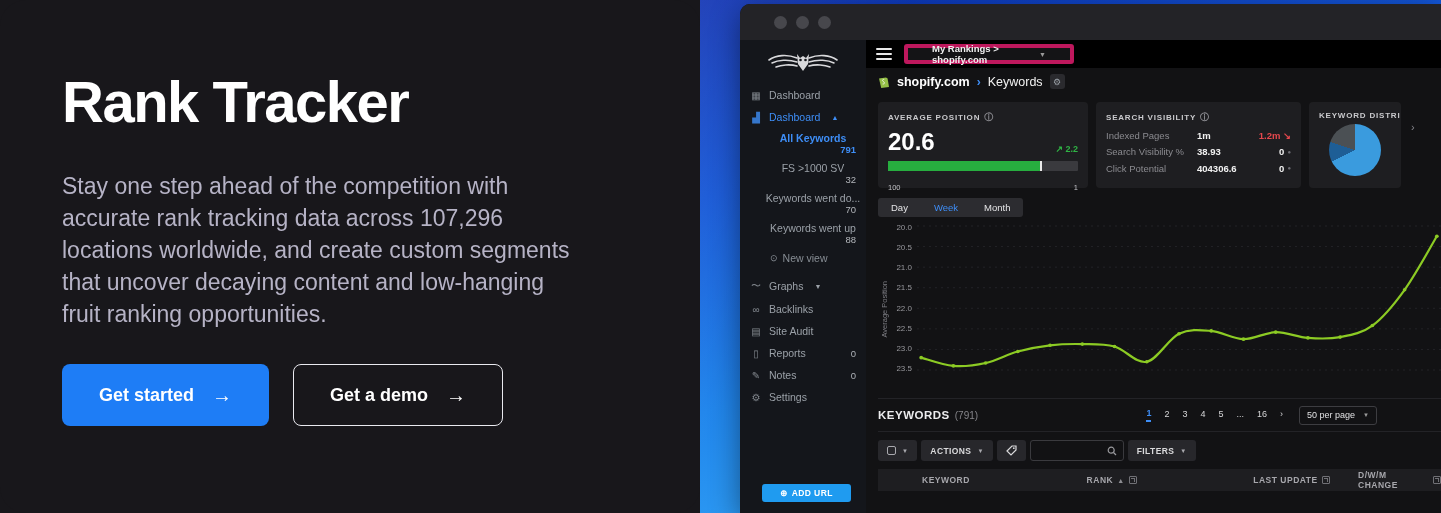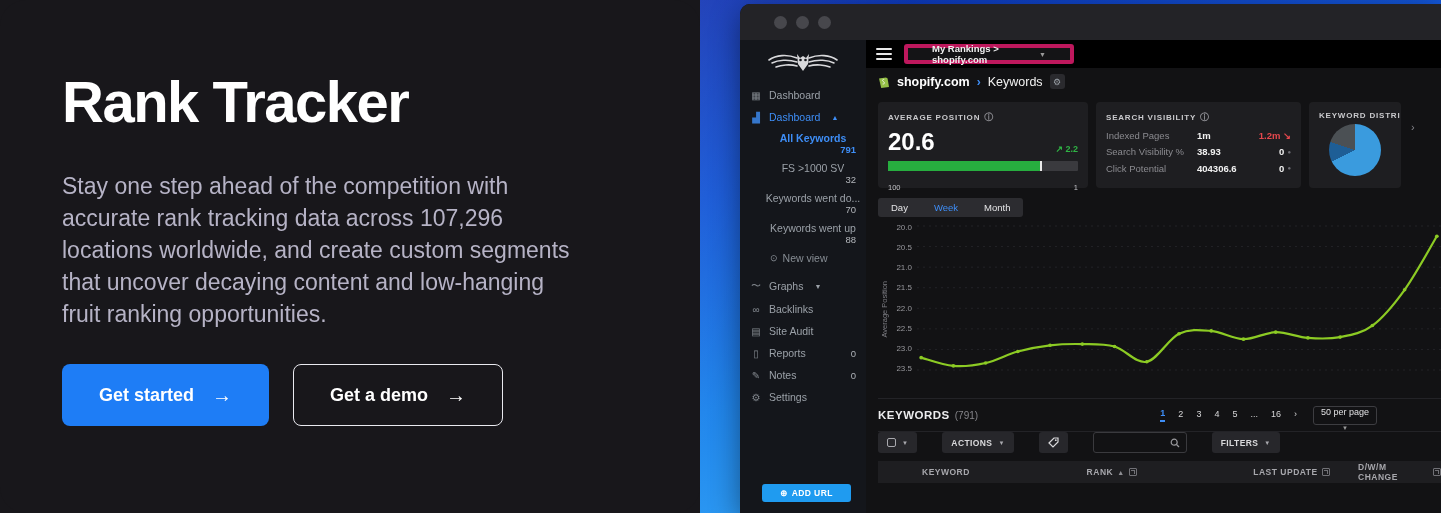--- a/index.html
+++ b/index.html
@@ -100,24 +100,24 @@
   .gridline { stroke:#232327; stroke-width:1; vector-effect:non-scaling-stroke; }
   .chart-line { fill:none; stroke-width:2.2; stroke-linecap:round; vector-effect:non-scaling-stroke; }
   .chart-xticks { height:16px; display:flex; justify-content:space-between; align-items:center; font-size:8px; color:#97979C; white-space:nowrap; }
 
   .kw-band { margin-top:3px; height:34px; display:flex; align-items:center; border-top:1px solid #232327; border-bottom:1px solid #232327; padding-right:64px; flex:none; }
   .kw-title { font-size:11.5px; font-weight:700; color:#ECECEE; letter-spacing:.5px; }
   .kw-count { font-size:10px; color:#85858A; margin-left:5px; }
   .pagination { margin-left:auto; display:flex; align-items:center; gap:13px; font-size:9px; color:#D6D6D8; }
   .page { cursor:pointer; padding-bottom:2px; }
   .page.active { color:#3E8EF7; font-weight:700; border-bottom:2px solid #3E8EF7; }
-  .per-page { margin-left:16px; height:19px; border:1px solid #3D3D41; border-radius:3px; display:flex; align-items:center; gap:8px; padding:0 7px; font-size:9px; color:#E0E0E2; cursor:pointer;flex-direction:column; }
+  .per-page { margin-left:16px; height:19px; border:1px solid #3D3D41; border-radius:3px; display:flex; align-items:center; gap:8px; padding:0 7px; font-size:9px; color:#E0E0E2; cursor:pointer; }
   .per-page .sel-caret { font-size:6px; color:#9a9a9a; }
 
-  .toolbar { display:flex; align-items:center; gap:25px; flex:none; }
+  .toolbar { margin-top:8px; display:flex; align-items:center; gap:4px; flex:none; }
   .tool-btn { height:21px; background:#27272B; border:none; border-radius:3px; color:#DADADC; font-size:8.5px; font-weight:700; letter-spacing:.4px; display:flex; align-items:center; justify-content:center; gap:6px; padding:0 9px; cursor:pointer; }
   .cb-square { width:9px; height:9px; border:1.5px solid #A9A9AE; border-radius:2px; display:inline-block; }
   .tool-caret { font-size:6px; color:#A9A9AE; }
   .search-box { width:94px; height:21px; background:transparent; border:1px solid #3A3A3E; border-radius:3px; display:flex; align-items:center; padding:0 6px; }
   .search-box input { flex:1; min-width:0; background:transparent; border:none; outline:none; color:#ddd; font-size:9px; }
 
   .table-head { margin-top:8px; height:22px; background:#1E1E21; display:flex; align-items:center; font-size:8.5px; font-weight:700; letter-spacing:.5px; color:#A7A7AC; padding-left:44px; flex:none; }
   .th { display:flex; align-items:center; gap:4px; cursor:pointer; }
   .th-kw { width:165px; }
   .th-rank { width:135px; }

